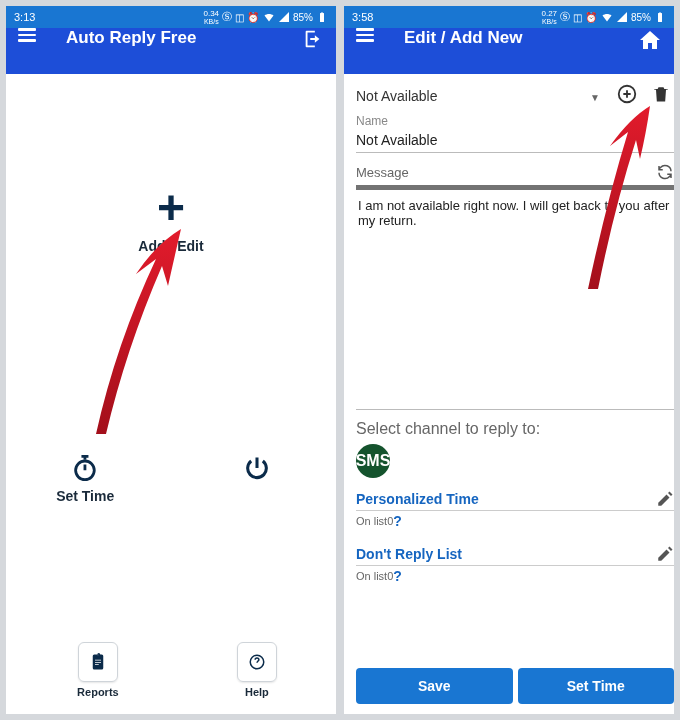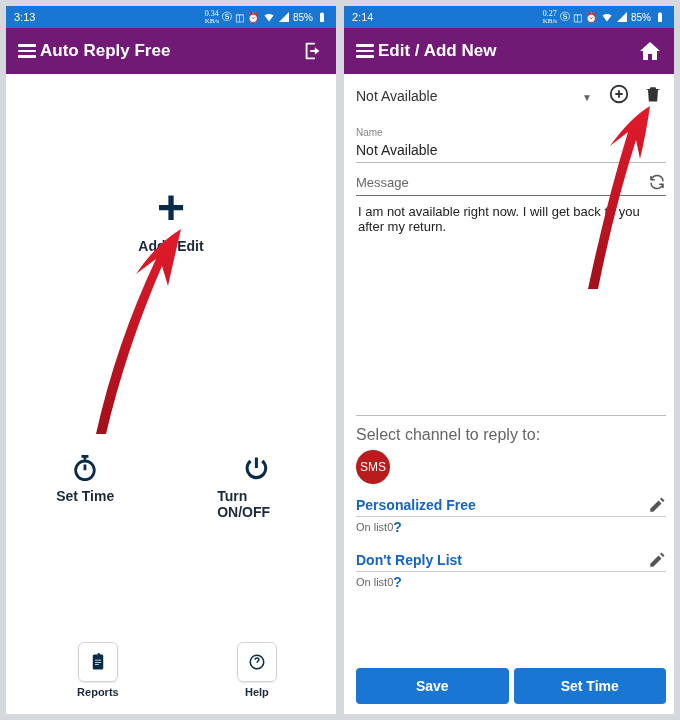--- a/index.html
+++ b/index.html
@@ -25,31 +25,30 @@
     color: #fff;
     height: 22px;
     display: flex;
     align-items: center;
     justify-content: space-between;
     font-size: 11px;
     padding: 0 8px;
   }
   .statusbar .time { font-weight: 500; }
   .statusbar .right { display: flex; align-items: center; gap: 3px; font-size: 10px; }
-  .statusbar .net { font-size: 7px; line-height: 1; text-align: left; font-family: Liberation Serif, serif; }
+  .statusbar .net { font-size: 7px; line-height: 1; text-align: center; }
   .statusbar .net .num { font-size: 8px; display:block; }
   .statusbar svg { fill: #fff; width: 12px; height: 12px; }
   .appbar {
-    background: #701a75;
+    background: #1d4ed8;
     color: #fff;
     height: 46px;
     display: flex;
-    align-items: center;
     padding: 0 12px;
-    gap: 4px;
+    gap: 30px;
   }
   .appbar .title { font-size: 17px; font-weight: 600; flex: 1; }
   .burger { width:18px; display:flex; flex-direction:column; gap:3px;}
   .burger span { display:block; height:2.5px; background:#fff; border-radius:1px;}
   .content { flex: 1; background: #fff; position: relative; }
   
   .center-tile {
     position: absolute;
     left: 50%;
     transform: translateX(-50%);
@@ -80,42 +79,42 @@
     width: 40px; height: 40px;
     border: 1px solid #cfd4d9;
     border-radius: 6px;
     display: flex; align-items: center; justify-content: center;
     box-shadow: 0 1px 2px rgba(0,0,0,0.1);
   }
   .bottom-tile .lbl { font-size: 11px; font-weight: 600; color:#1a2a3a;}
   
   .arrow { position:absolute; pointer-events:none; }
   
-  .s2-content { padding: 8px 8px 0 12px; display:flex; flex-direction:column; height:100%; }
+  .s2-content { padding: 8px 0 0 12px; display:flex; flex-direction:column; height:100%; }
   .dropdown-row { display:flex; align-items:center; gap:8px; }
   .dropdown { flex:1; position:relative; font-size:14px; color:#333; padding:6px 0;}
   .drop-caret { font-size:10px; margin-left:auto; color:#666; position:absolute; right:6px; top:10px;}
   .icon-btn { width:26px; text-align:center; color:#333; }
-  .field-label { font-size: 10px; color:#888; margin-top:17px;}
+  .field-label { font-size: 12px; color:#888; margin-top:4px;}
   .text-input {
     border:none; border-bottom:1px solid #bbb; width:100%; font-size:14px; padding:4px 0; color:#222;
     outline:none;
   }
-  .msg-head { display:flex; align-items:center; margin-top:10px; border-bottom:1px solid #737373; padding-bottom:4px;}
+  .msg-head { display:flex; align-items:center; margin-top:10px; border-bottom:5px solid #737373; padding-bottom:4px;}
   .msg-head .ml { font-size:13px; color:#666; flex:1;}
   .msg-body {
     font-size:13px; color:#222; padding:8px 2px;
     border-bottom:1px solid #bbb;
     height: 220px;
   }
   .chan-label { font-size:16px; color:#666; margin-top:10px;}
   .chip {
     display:inline-flex; align-items:center; justify-content:center;
     width:34px; height:34px; border-radius:50%;
-    background:#b91c1c; color:#fff; font-size:12px; font-weight:400;
+    background:#14532d; color:#fff; font-size:16px; font-weight:700;
     margin-top:6px;
   }
   .list-row {
     display:flex; align-items:center; justify-content:space-between;
     border-bottom:1px solid #ccc; padding:6px 0 2px 0; margin-top:6px;
   }
   .list-row .lt { color:#1565c0; font-weight:700; font-size:14px;}
   .onlist { font-size:11px; color:#666; padding:2px 0 4px 0; display:flex; align-items:center; gap:0;}
   .onlist .q { color:#1565c0; font-weight:700; font-size:14px;}
   .btn-row { display:flex; gap:5px; margin-top:auto; padding:8px 0 10px 0;}
@@ -175,21 +174,20 @@
           <circle cx="12" cy="14" r="8"></circle>
           <path d="M12 14V9M9 2h6M12 2v3"></path>
         </svg>
       <div class="tile-label">Set Time</div>
     </div>
 
     <div class="center-tile s1-onoff">
       <svg class="ico" viewBox="0 0 24 24" fill="none" stroke="#0b2b4a" stroke-width="2.6">
           <path d="M12 3v9M7 6a8 8 0 1010 0"></path>
         </svg>
-      <div class="tile-label">Turn ON/OFF</div>
     </div>
 
     <div class="bottom-row">
       <div class="bottom-tile">
         <div class="card">
           <svg class="ico-sm" viewBox="0 0 24 24" fill="#0b2b4a">
               <path d="M17 2h-2a2 2 0 00-4 0H7a2 2 0 00-2 2v16a2 2 0 002 2h10a2 2 0 002-2V4a2 2 0 00-2-2zm-5 0a.5.5 0 11-.5.5.5.5 0 01.5-.5zM8 9h8v1H8zm0 3h8v1H8zm0 3h5v1H8z"></path>
             </svg>
         </div>
         <div class="lbl">Reports</div>
@@ -212,21 +210,21 @@
             <stop offset="1" stop-color="#e21b2c"></stop>
           </linearGradient>
         </defs>
       <path d="M30 210 Q50 120 90 35 L70 50 Q90 20 115 5 Q108 35 102 62 L96 42 Q60 125 40 210 Z" fill="url(#g1)"></path>
     </svg>
   </div>
 </div>
 
 <div class="phone">
   <div class="statusbar">
-    <span class="time">2:14</span>
+    <span class="time">3:58</span>
     <div class="right">
       <span class="net">
         <span class="num">0.27</span>
         <span>KB/s</span>
       </span>
       <span>Ⓢ</span>
       <span>◫</span>
       <span>⏰</span>
       <svg viewBox="0 0 24 24">
           <path d="M12 21l9-12c-5-4-13-4-18 0l9 12z"></path>
@@ -279,21 +277,21 @@
       <svg width="18" height="18" viewBox="0 0 24 24" fill="none" stroke="#555" stroke-width="2">
           <path d="M20 11A8 8 0 006 6l-2 2M4 13a8 8 0 0014 5l2-2M4 4v5h5M20 20v-5h-5"></path>
         </svg>
     </div>
     <div class="msg-body">I am not available right now. I will get back to you after my return.</div>
 
     <div class="chan-label">Select channel to reply to:</div>
     <div class="chip">SMS</div>
 
     <div class="list-row">
-      <div class="lt">Personalized Free</div>
+      <div class="lt">Personalized Time</div>
       <svg width="18" height="18" viewBox="0 0 24 24" fill="#555">
           <path d="M3 17l11-11 4 4L7 21H3v-4zm13-13l2-2 4 4-2 2-4-4z"></path>
         </svg>
     </div>
     <div class="onlist">
       <span>On list</span>
       <span>0</span>
       <span class="q">?</span>
     </div>
 

